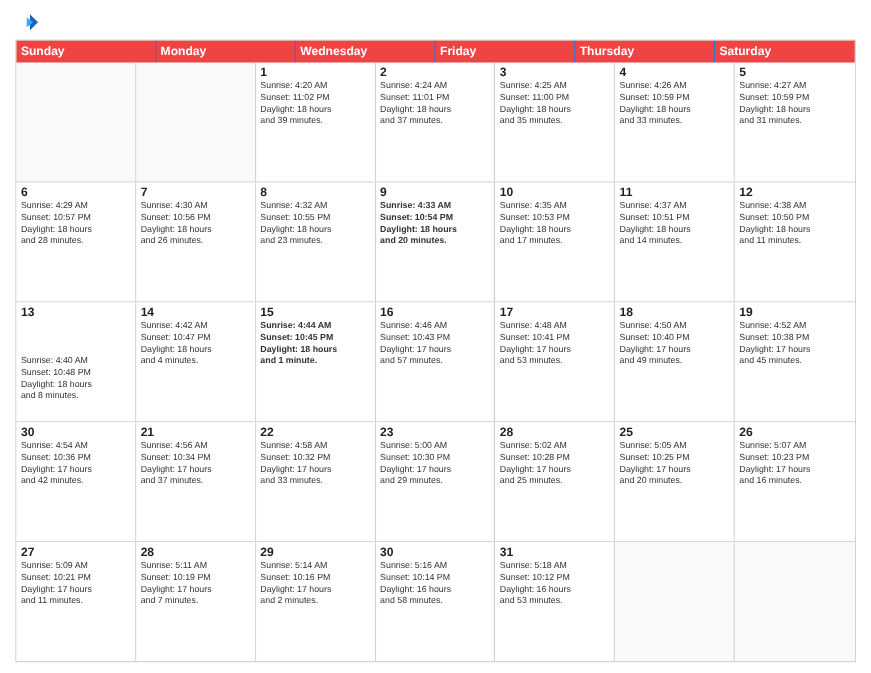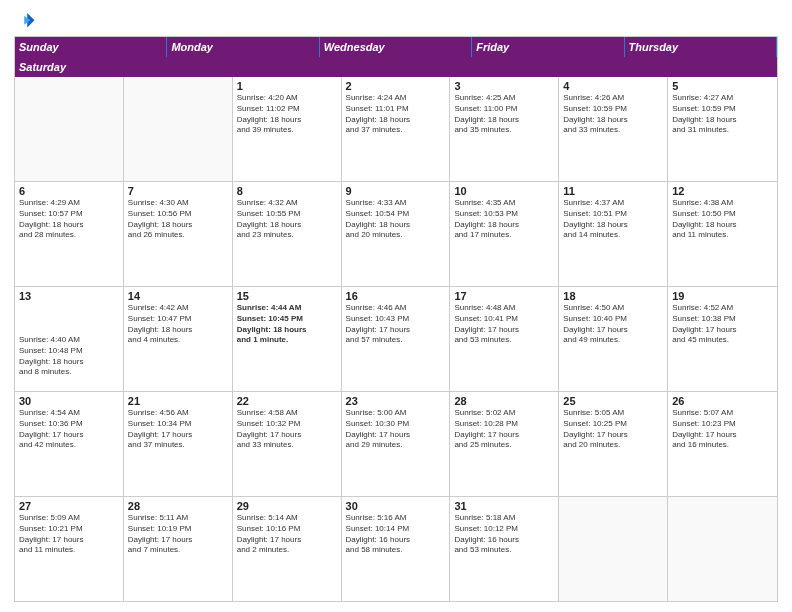--- a/index.html
+++ b/index.html
@@ -53,23 +53,22 @@
       margin-top: 2px;
     }
     .calendar {
       flex: 1;
       display: flex;
       flex-direction: column;
       border: 1px solid #ccc;
     }
     .cal-header {
       display: grid;
-      grid-template-columns: repeat(5, 1fr);
-      background: #701a75;
-      font-style: italic;
+      grid-template-columns: repeat(6, 1fr);
+      background: #ef4444;
     }
     .cal-header-cell {
       color: #fff;
       font-size: 11px;
       font-weight: bold;
       padding: 4px 4px;
       text-align: left;
       border-right: 1px solid #2979d0;
     }
     .cal-header-cell:last-child { border-right: none; }
@@ -194,21 +193,21 @@
           </div>
           <div class="cal-cell">
             <div class="day-num">8</div>
             <div class="cell-text" style="white-space: pre-line;">Sunrise: 4:32 AM
 Sunset: 10:55 PM
 Daylight: 18 hours
 and 23 minutes.</div>
           </div>
           <div class="cal-cell">
             <div class="day-num">9</div>
-            <div class="cell-text" style="white-space: pre-line;">Sunrise: 4:33 AM
+            <div class="cell-text" style="white-space: pre-line; font-weight: bold;">Sunrise: 4:33 AM
 Sunset: 10:54 PM
 Daylight: 18 hours
 and 20 minutes.</div>
           </div>
           <div class="cal-cell">
             <div class="day-num">10</div>
             <div class="cell-text" style="white-space: pre-line;">Sunrise: 4:35 AM
 Sunset: 10:53 PM
 Daylight: 18 hours
 and 17 minutes.</div>

